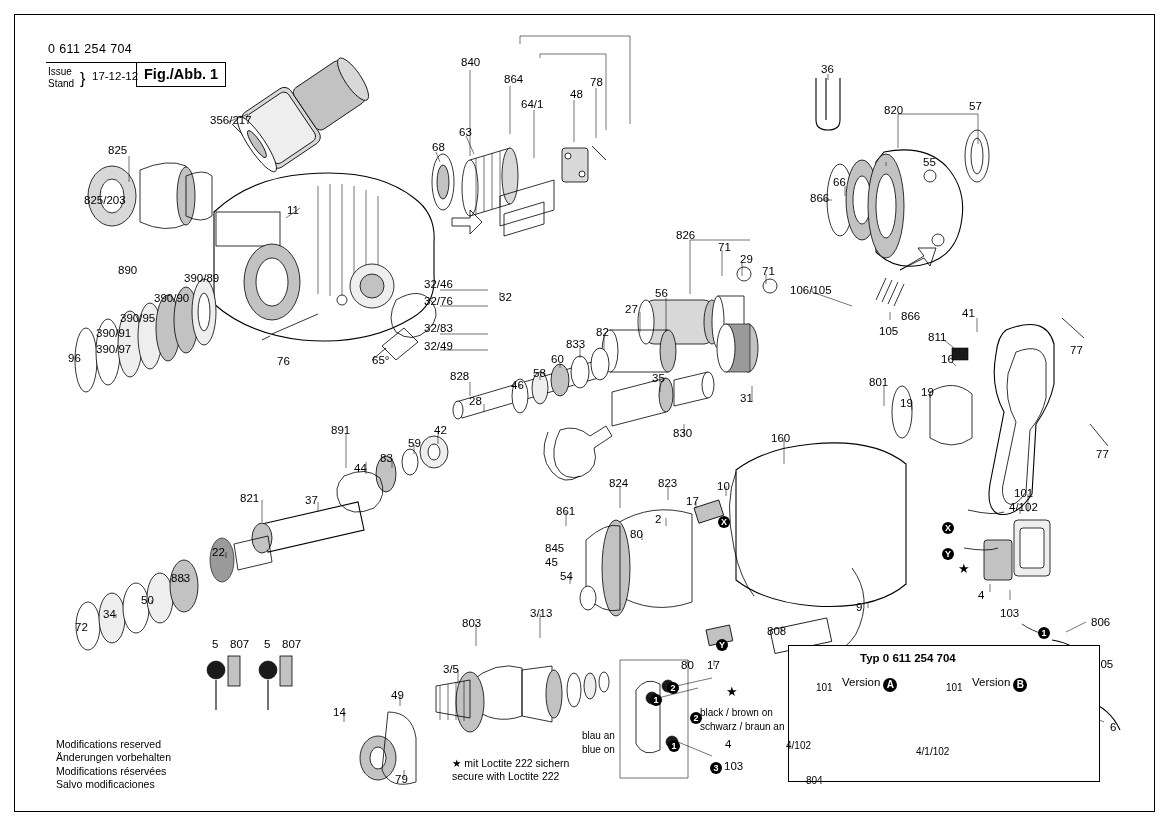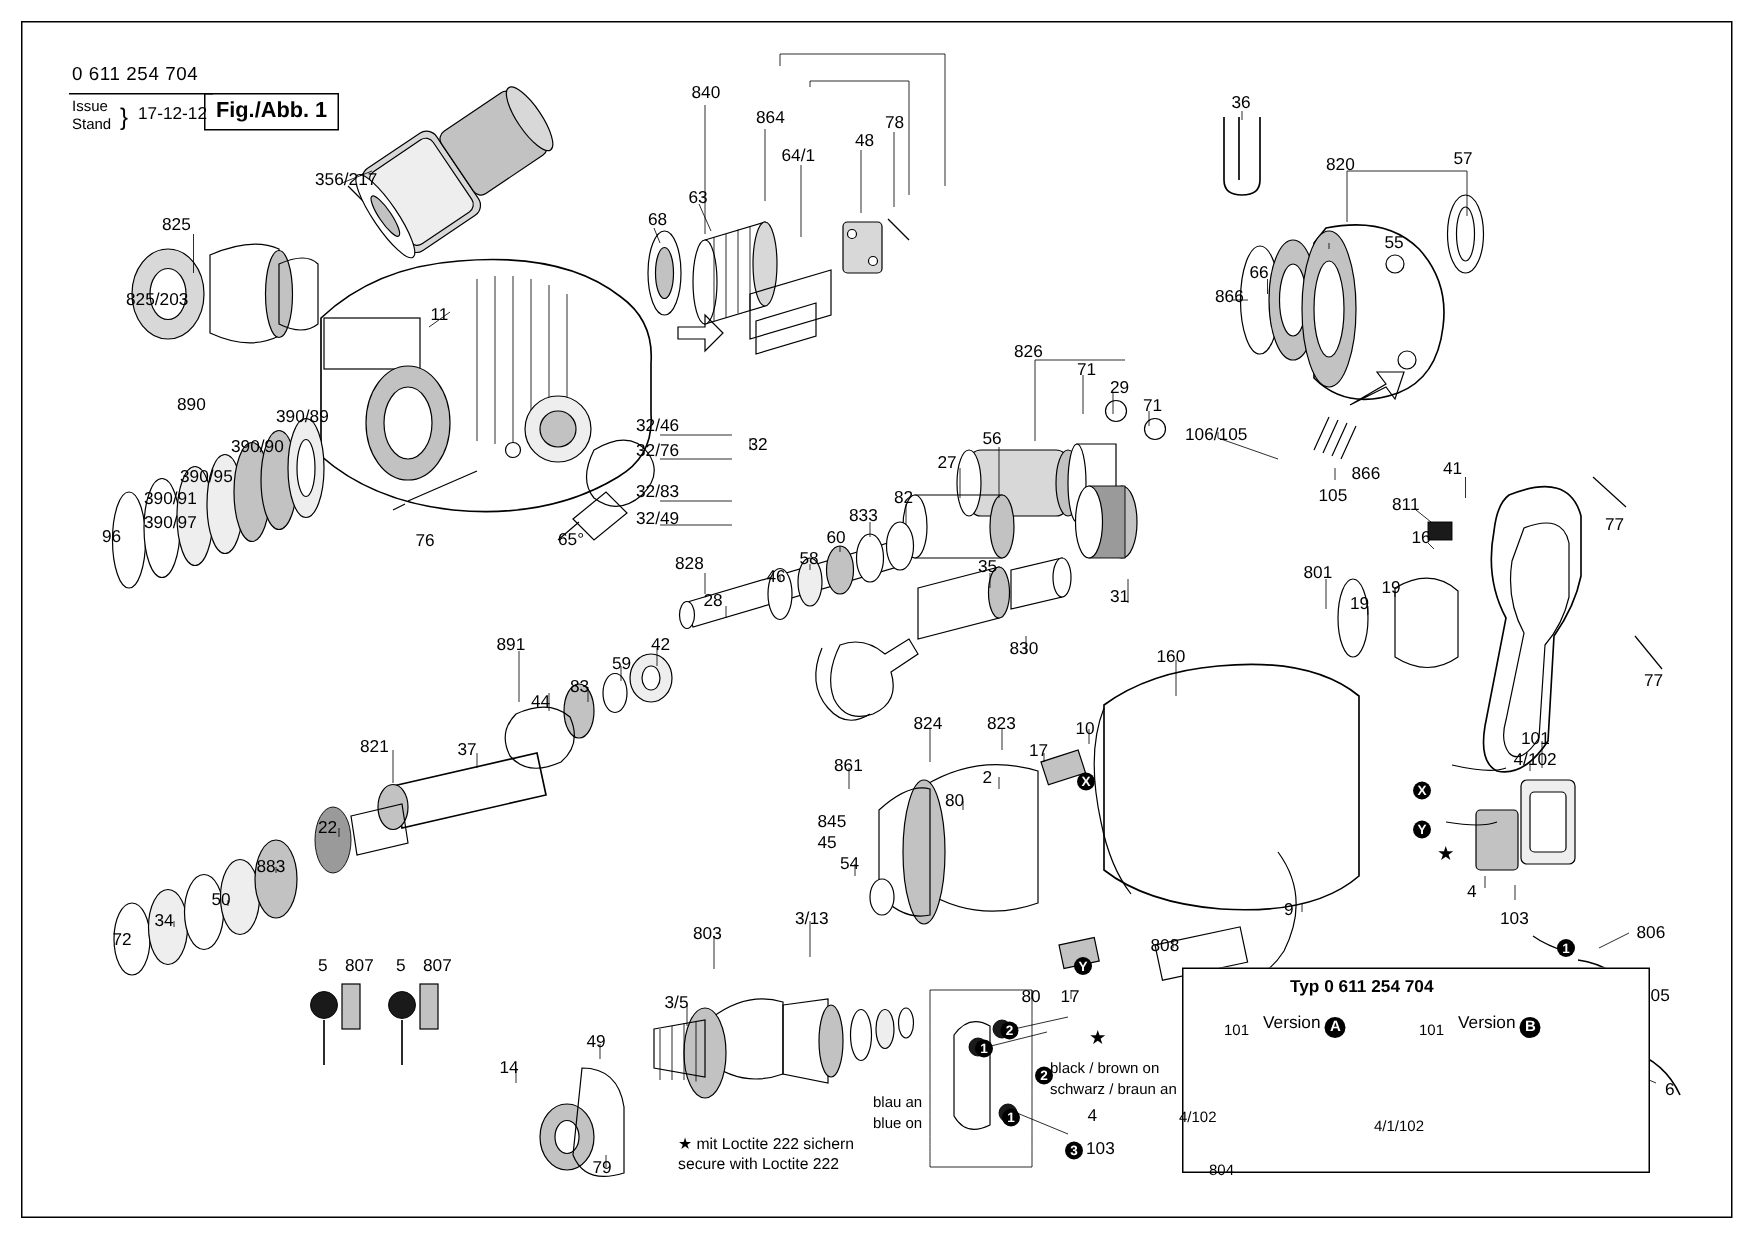--- a/index.html
+++ b/index.html
@@ -458,20 +458,24 @@
       <div class="lbl" style="left: 1014px; top: 487px;">101</div>
       <div class="lbl" style="left: 1009px; top: 501px;">4/102</div>
       <div class="lbl" style="left: 1000px; top: 607px;">103</div>
       <div class="lbl" style="left: 978px; top: 589px;">4</div>
       <div class="lbl" style="left: 1091px; top: 616px;">806</div>
       <div class="lbl" style="left: 1094px; top: 658px;">805</div>
       <div class="lbl" style="left: 1094px; top: 671px;">5</div>
       <div class="lbl" style="left: 1110px; top: 721px;">6</div>
     </div>
 
+  <div class="foot" style="left:56px;top:738px;">Modifications reserved
+Änderungen vorbehalten
+Modifications réservées
+Salvo modificaciones</div>
   <div class="foot" style="left:452px;top:757px;">★ mit Loctite 222 sichern
    secure with Loctite 222</div>
 
   <div class="lbl" style="left:212px;top:638px;">5</div>
   <div class="lbl" style="left:230px;top:638px;">807</div>
   <div class="lbl" style="left:264px;top:638px;">5</div>
   <div class="lbl" style="left:282px;top:638px;">807</div>
 
   <div class="lbl sm" style="left:582px;top:730px;">blau an</div>
   <div class="lbl sm" style="left:582px;top:744px;">blue on</div>

